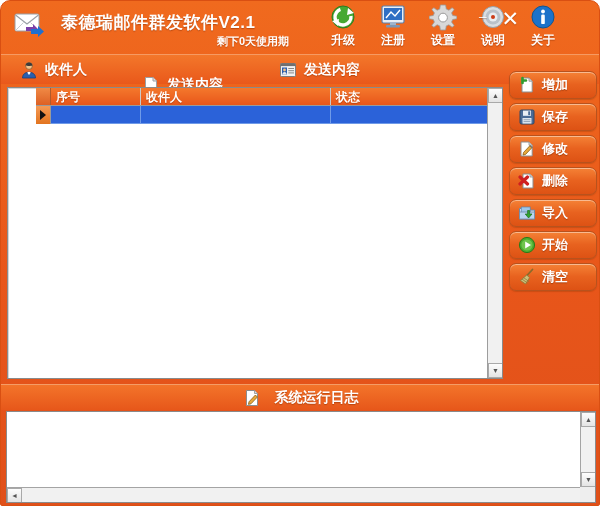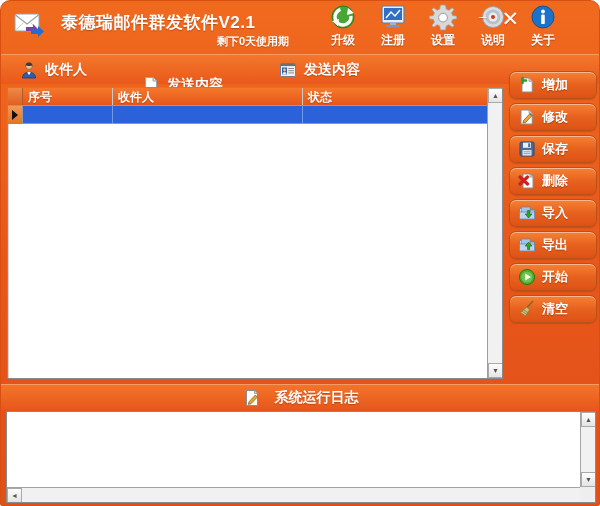--- a/index.html
+++ b/index.html
@@ -88,21 +88,21 @@
 
   
   #grid-wrap {
     position: absolute; left: 6px; top: 86px;
     width: 496px; height: 292px;
     background: #ffffff;
     border: 1px solid #8a8a8a;
     box-shadow: inset 1px 1px 0 #d6d6d6;
     overflow: hidden;
   }
-  #grid { width: 100%; height: 100%; position: relative; }
+  #grid { width: 100%; height: 100%; position: relative; padding-left: 28px; }
   .grid-head {
     display: flex; height: 18px;
     background: linear-gradient(180deg,#f4782c 0%,#e8561a 100%);
     border-bottom: 1px solid #9a9a9a;
   }
   .gh-ind { width: 15px; border-right: 1px solid #b05a2b;
             background: linear-gradient(180deg,#f08a45 0%,#dd6024 100%); }
   .gh-cell {
     border-right: 1px solid #c9c9c9;
     font-size: 12px; font-weight: bold; color: #ffffff;
@@ -383,77 +383,66 @@
           <path d="M11 2 v3.2 h3.2" fill="#dcdcdc" stroke="#8d8d8d" stroke-width=".8"></path>
           <path d="M4.5 4.5 h3.5 M4.5 2 v5" stroke="#2f9c2f" stroke-width="2.6" stroke-linecap="round"></path>
         </svg>
       </span>
       <span class="sbtn-label">增加</span>
     </div>
 
     <div class="sbtn">
       <span class="sbtn-ico">
         <svg width="18" height="18" viewBox="0 0 18 18">
-          <path d="M3 2 h8 l3.2 3.2 V16 H3z" fill="#ffffff" stroke="#8d8d8d" stroke-width="1"></path>
-          <path d="M11 2 v3.2 h3.2" fill="#dcdcdc" stroke="#8d8d8d" stroke-width=".8"></path>
-          <path d="M5.5 12.5 L12 5.6 L14 7.6 L7.6 14.4 L5 15z" fill="#e8a83a" stroke="#8a6018" stroke-width=".8"></path>
-          <path d="M12 5.6 L14 7.6" stroke="#6d6d6d" stroke-width="1.3"></path>
-        </svg>
-      </span>
-      <span class="sbtn-label">修改</span>
-    </div>
-
-    <div class="sbtn">
-      <span class="sbtn-ico">
-        <svg width="18" height="18" viewBox="0 0 18 18">
           <rect x="2" y="2" width="14" height="14" rx="1.4" fill="#4a6b96" stroke="#2e4764" stroke-width="1"></rect>
           <rect x="5" y="2.6" width="8" height="5.2" fill="#e9eef4"></rect>
           <rect x="10.2" y="3.3" width="2" height="3.8" fill="#4a6b96"></rect>
           <rect x="4.5" y="10" width="9" height="5.6" fill="#dce4ed"></rect>
           <rect x="5.6" y="11.2" width="6.8" height="1" fill="#9aa8ba"></rect>
           <rect x="5.6" y="13" width="6.8" height="1" fill="#9aa8ba"></rect>
         </svg>
       </span>
       <span class="sbtn-label">保存</span>
     </div>
 
     <div class="sbtn">
       <span class="sbtn-ico">
         <svg width="18" height="18" viewBox="0 0 18 18">
+          <path d="M3 2 h8 l3.2 3.2 V16 H3z" fill="#ffffff" stroke="#8d8d8d" stroke-width="1"></path>
+          <path d="M11 2 v3.2 h3.2" fill="#dcdcdc" stroke="#8d8d8d" stroke-width=".8"></path>
+          <path d="M5.5 12.5 L12 5.6 L14 7.6 L7.6 14.4 L5 15z" fill="#e8a83a" stroke="#8a6018" stroke-width=".8"></path>
+          <path d="M12 5.6 L14 7.6" stroke="#6d6d6d" stroke-width="1.3"></path>
+        </svg>
+      </span>
+      <span class="sbtn-label">修改</span>
+    </div>
+
+    <div class="sbtn">
+      <span class="sbtn-ico">
+        <svg width="18" height="18" viewBox="0 0 18 18">
           <path d="M5 2 h7 l3 3 V16 H5z" fill="#ffffff" stroke="#8d8d8d" stroke-width="1"></path>
           <path d="M12 2 v3 h3" fill="#dcdcdc" stroke="#8d8d8d" stroke-width=".8"></path>
           <path d="M2 5 L9.5 12 M9.5 5 L2 12" stroke="#cf2020" stroke-width="3.2" stroke-linecap="round"></path>
         </svg>
       </span>
       <span class="sbtn-label">删除</span>
     </div>
 
     <div class="sbtn">
       <span class="sbtn-ico">
         <svg width="18" height="18" viewBox="0 0 18 18">
           <path d="M1.5 4.5 h5.5 l1.4 1.6 h8.1 V15 H1.5z" fill="#d8e6f4" stroke="#6d89a8" stroke-width="1"></path>
           <rect x="3.2" y="3" width="9" height="7.5" fill="#9ec6e8" stroke="#5b82a8" stroke-width=".7"></rect>
           <path d="M1.5 8 h15 V15 H1.5z" fill="#b9d5ef" stroke="#6d89a8" stroke-width=".8"></path>
           <path d="M11.6 6.5 v3.5 h2.4 l-3.4 4 -3.4-4 h2.4 V6.5z" fill="#2fa32f" stroke="#1d6f1d" stroke-width=".7"></path>
         </svg>
       </span>
       <span class="sbtn-label">导入</span>
     </div>
 
-    <div class="sbtn">
-      <span class="sbtn-ico">
-        <svg width="18" height="18" viewBox="0 0 18 18">
-          <path d="M1.5 4.5 h5.5 l1.4 1.6 h8.1 V15 H1.5z" fill="#d8e6f4" stroke="#6d89a8" stroke-width="1"></path>
-          <rect x="3.2" y="3" width="9" height="7.5" fill="#9ec6e8" stroke="#5b82a8" stroke-width=".7"></rect>
-          <path d="M1.5 8 h15 V15 H1.5z" fill="#b9d5ef" stroke="#6d89a8" stroke-width=".8"></path>
-          <path d="M11.6 13.6 V10.1 h2.4 l-3.4-4 -3.4 4 h2.4 v3.5z" fill="#2fa32f" stroke="#1d6f1d" stroke-width=".7"></path>
-        </svg>
-      </span>
-      <span class="sbtn-label">导出</span>
-    </div>
 
     <div class="sbtn">
       <span class="sbtn-ico">
         <svg width="18" height="18" viewBox="0 0 18 18">
           <circle cx="9" cy="9" r="7.6" fill="#4aab2e" stroke="#2d7a18" stroke-width="1"></circle>
           <circle cx="9" cy="9" r="5.6" fill="#6fc44c"></circle>
           <path d="M7.2 5.6 L13 9 L7.2 12.4z" fill="#ffffff"></path>
         </svg>
       </span>
       <span class="sbtn-label">开始</span>

